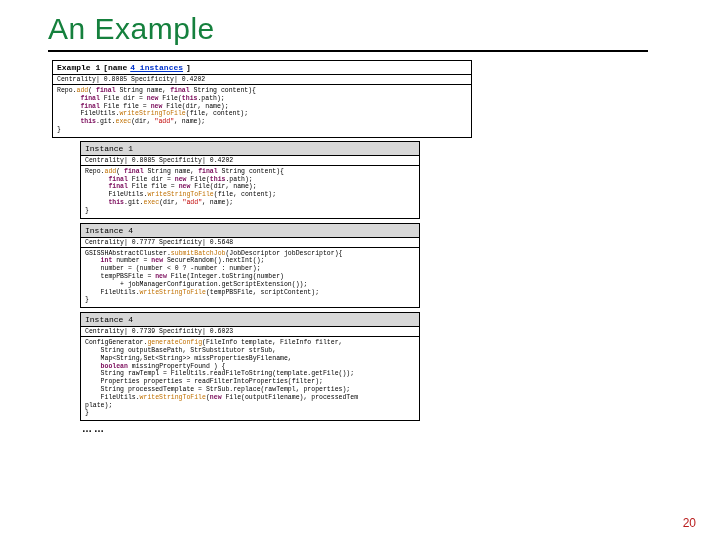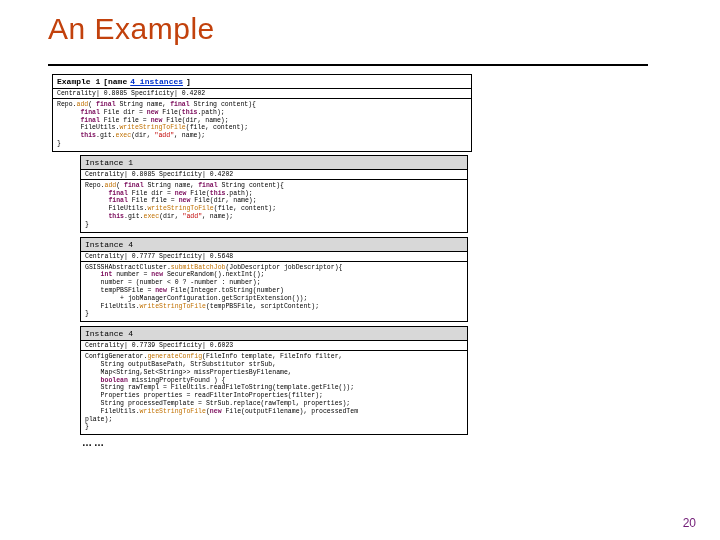--- a/index.html
+++ b/index.html
@@ -12,22 +12,22 @@
     position: relative;
     overflow: hidden;
   }
   .slide {
     padding: 12px 32px 0 48px;
   }
   h1.title {
     font-size: 30px;
     font-weight: 400;
     letter-spacing: 0.5px;
-    margin-bottom: 18px;
-    color: #c2410c;
+    margin-bottom: 4px;
+    color: #15803d;
   }
   .rule {
     height: 2px;
     background: #000;
     width: 600px;
     margin-bottom: 8px;
   }
   .outer {
     margin-left: 4px;
     width: 420px;
@@ -61,21 +61,21 @@
     line-height: 1.2;
     padding: 2px 4px 3px 4px;
     white-space: pre;
     overflow: hidden;
   }
   .kw { color: #7a0a5a; font-weight: bold; }
   .fn { color: #c07000; }
   .str { color: #c00000; }
   .nested {
     margin-left: 28px;
-    width: 388px;
+    width: 340px;
     position: relative;
     margin-top: -1px;
   }
   .nested .box { margin-top: 4px; }
   .inst-hdr {
     font-family: "Courier New", monospace;
     font-size: 8px;
     background: #d8d8d8;
     padding: 2px 4px;
     border-bottom: 1px solid #000;
@@ -86,21 +86,21 @@
     font-size: 10px;
     margin-left: 30px;
     margin-top: 2px;
     letter-spacing: 2px;
   }
   .pagenum {
     position: absolute;
     bottom: 10px;
     right: 24px;
     font-size: 12px;
-    color: #701a75;
+    color: #b91c1c;
     margin-top: 24px;
   }
 </style>
 </head>
 <body>
 
 <div class="slide">
   <h1 class="title">An Example</h1>
   <div class="rule"></div>
 

